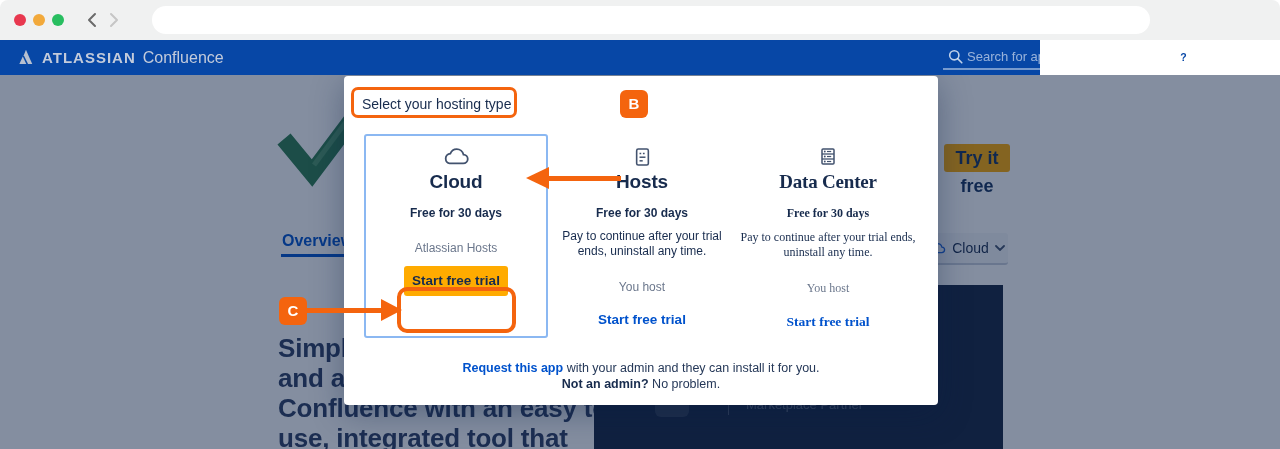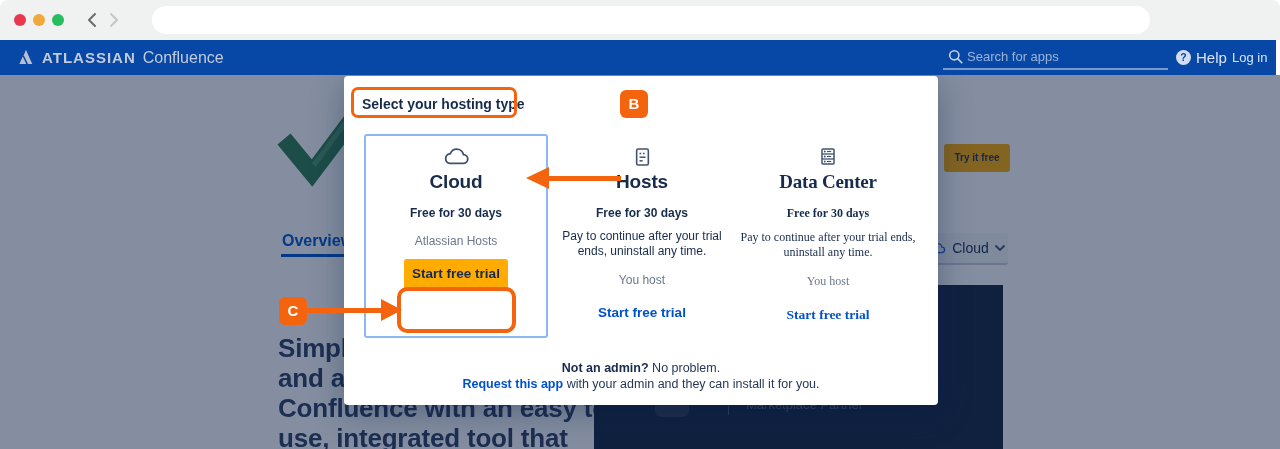--- a/index.html
+++ b/index.html
@@ -8,60 +8,60 @@
 
   
   .chrome { position:absolute; left:0; top:0; width:1280px; height:40px; background:#F0F1F1; }
   .traffic { position:absolute; left:14px; top:14px; display:flex; gap:7px; }
   .tl { width:12px; height:12px; border-radius:50%; display:inline-block; }
   .tl.red { background:#E8384F; } .tl.yellow { background:#F2A93B; } .tl.green { background:#28BE60; }
   .navchev { position:absolute; top:12px; }
   .urlbar { position:absolute; left:152px; top:6px; width:998px; height:28px; background:#FFFFFF; border-radius:14px; }
 
   
-  .appheader { position:absolute; left:0; top:40px; width:1276px; height:35px; background:#0747A6; }
+  .appheader { position:absolute; left:0; top:40px; width:1040px; height:35px; background:#0747A6; }
   .brand { position:absolute; left:16px; top:0; height:35px; display:flex; align-items:center; gap:7px; }
   .brand-bold { font-weight:bold; font-size:15px; letter-spacing:1px; color:#C3CBDB; }
   .brand-reg { font-size:16px; color:#C3CBDB; }
   .hsearch { position:absolute; left:943px; top:4px; width:225px; height:26px; border-bottom:2px solid rgba(255,255,255,0.45); display:flex; align-items:center; gap:4px; padding-left:5px; cursor:text; }
   .hsearch-ph { font-size:13px; color:rgba(255,255,255,0.58); }
   .hhelp { position:absolute; left:1176px; top:0; height:35px; display:flex; align-items:center; gap:5px; }
   .q-circle { width:15px; height:15px; border-radius:50%; background:rgba(255,255,255,0.82); color:#0747A6; font-size:10.5px; font-weight:bold; text-align:center; line-height:15px; }
   .hlabel { font-size:15px; color:rgba(255,255,255,0.85); }
   .hlogin { position:absolute; left:1232px; top:0; height:35px; line-height:35px; font-size:13px; color:rgba(255,255,255,0.85); }
 
   
   .content { position:absolute; left:0; top:75px; width:1280px; height:374px; background:#FFFFFF; overflow:hidden; }
 
   
   .check-logo { position:absolute; left:272px; top:10px; }
   .tab-overview { position:absolute; left:282px; top:157px; font-size:16px; font-weight:bold; color:#0052CC; }
   .tab-underline { position:absolute; left:281px; top:179px; width:82px; height:3px; background:#0052CC; }
-  .tryfree { position:absolute; left:944px; top:69px; width:66px; height:28px; background:#FFAB00; border-radius:3px; font-size:10px; font-weight:bold; color:#17335E; text-align:center; line-height:28px; }
+  .tryfree { position:absolute; left:944px; top:69px; width:66px; height:28px; background:#FFAB00; border-radius:3px; font-size:18px; font-weight:bold; color:#17335E; text-align:center; line-height:28px; }
   .hosting-dd { position:absolute; left:926px; top:158px; width:82px; height:32px; background:#F5F6F8; border-bottom:2px solid #C9CFDA; border-radius:3px; display:flex; align-items:center; justify-content:center; gap:6px; }
   .hosting-dd span { font-size:14px; color:#172B4D; }
   .headline { position:absolute; left:278px; top:258px; width:330px; font-size:26px; font-weight:bold; color:#2E3F63; line-height:30px; letter-spacing:-0.2px; }
   .banner { position:absolute; left:594px; top:210px; width:409px; height:164px; background:#16243E; }
   .banner-bubble { position:absolute; left:61px; top:106px; width:34px; height:26px; border-radius:6px; background:rgba(255,255,255,0.12); }
   .banner-divider { position:absolute; left:134px; top:108px; width:1px; height:22px; background:rgba(255,255,255,0.25); }
   .banner-text { position:absolute; left:152px; top:112px; font-size:13px; color:rgba(255,255,255,0.32); }
 
   .blanket { position:absolute; inset:0; background:rgba(9,30,66,0.5); }
 
   
   .modal { position:absolute; left:344px; top:1px; width:594px; height:329px; background:#FFFFFF; border-radius:4px; box-shadow:0 8px 32px rgba(9,30,66,0.35); }
-  .m-title { position:absolute; left:18px; top:20px; font-size:14px; font-weight:bold; color:#172B4D; }
+  .m-title { position:absolute; left:18px; top:20px; font-size:14px; font-weight:normal; color:#172B4D; }
   .card-cloud { position:absolute; left:20px; top:58px; width:184px; height:204px; border:2px solid #8BB8F2; border-radius:3px; }
   .col { position:absolute; top:58px; width:190px; height:204px; text-align:center; }
   .col.c1 { left:17px; } .col.c2 { left:203px; } .col.c3 { left:389px;font-family:Liberation Serif, serif; }
   .col-icon { margin-top:13px; height:22px; }
   .col-name { font-size:19px; font-weight:bold; color:#172B4D; margin-top:2px; letter-spacing:-0.2px; }
   .col-badge { font-size:12px; font-weight:bold; color:#172B4D; margin-top:13px; }
   .col-desc { font-size:12px; color:#172B4D; margin-top:9px; line-height:15px; padding:0 6px; }
-  .col-host { font-size:12px; color:#6B778C; margin-top:14px; }
+  .col-host { font-size:12px; color:#6B778C; margin-top:21px; }
   .cta-button { display:inline-block; margin-top:11px; width:104px; height:30px; line-height:30px; background:#FFAB00; border-radius:3px; font-size:13.5px; font-weight:bold; color:#172B4D; cursor:pointer; }
   .cta-link { display:inline-block; margin-top:18px; font-size:13.5px; font-weight:bold; color:#0052CC; cursor:pointer; }
   .m-footer { position:absolute; left:0; right:0; top:284px; text-align:center; font-size:12.5px; color:#253858; line-height:16px; }
   .m-footer b { color:#172B4D; }
   .m-footer a { color:#0052CC; font-weight:bold; text-decoration:none; cursor:pointer; }
 
   
   .ring-title { position:absolute; left:351px; top:12px; width:166px; height:31px; border:3px solid #F4640E; border-radius:7px; }
   .ring-button { position:absolute; left:397px; top:212px; width:119px; height:46px; border:4px solid #F4640E; border-radius:10px; }
   .abadge { position:absolute; width:28px; height:28px; background:#F4640E; border-radius:6px; color:#FFFFFF; font-size:15px; font-weight:bold; text-align:center; line-height:28px; }
@@ -194,22 +194,22 @@
           </svg>
         </div>
         <div class="col-name">Data Center</div>
         <div class="col-badge">Free for 30 days</div>
         <div class="col-desc">Pay to continue after your trial ends, uninstall any time.</div>
         <div class="col-host">You host</div>
         <div class="cta-link">Start free trial</div>
       </div>
 
       <div class="m-footer">
+        <div><a>Request this app</a><span> with your admin and they can install it for you.</span></div>
         <div><b>Not an admin?</b><span> No problem.</span></div>
-        <div><a>Request this app</a><span> with your admin and they can install it for you.</span></div>
       </div>
     </div>
 
     <div class="ring-title"></div>
     <div class="arrow-b-shaft"></div>
     <div class="arrow-b-head"></div>
     <div class="abadge badge-b">B</div>
 
     <div class="ring-button"></div>
     <div class="arrow-c-shaft"></div>

